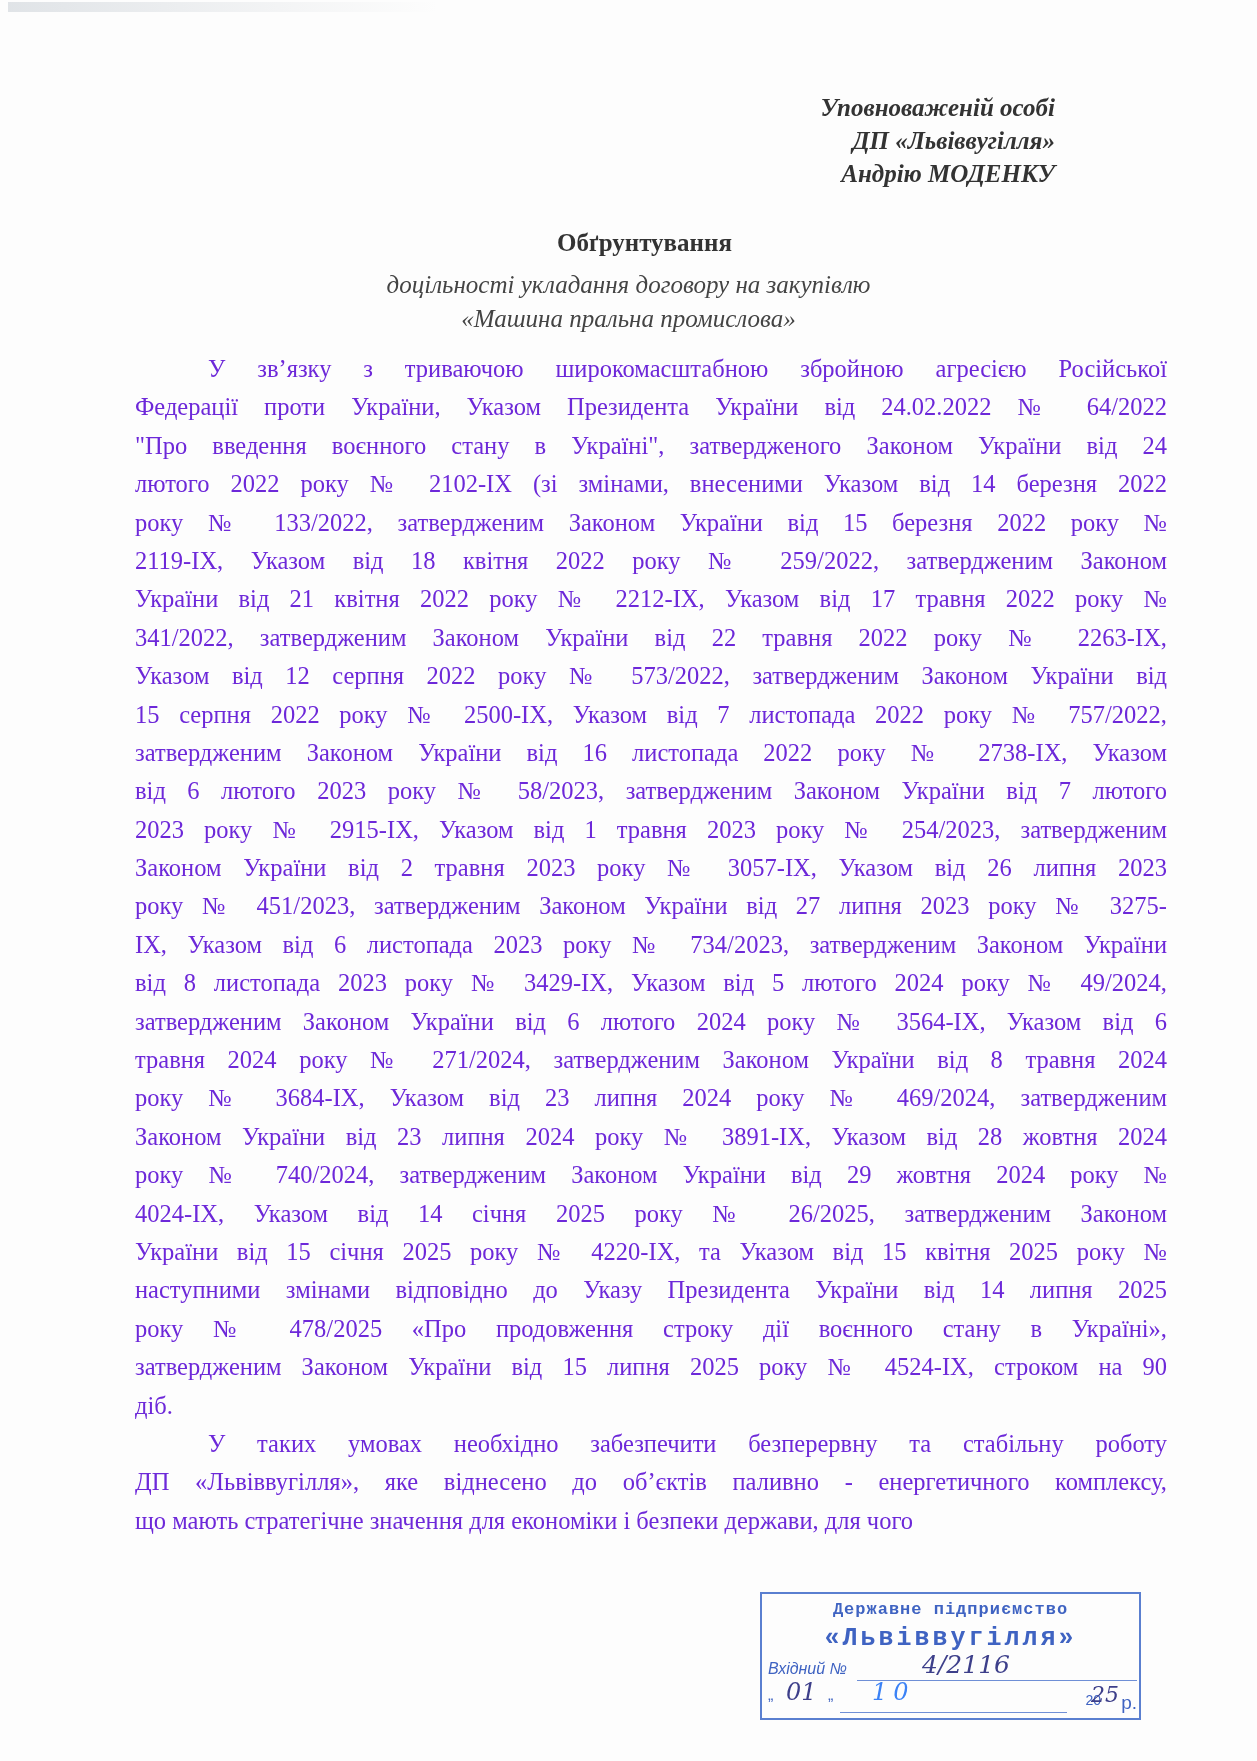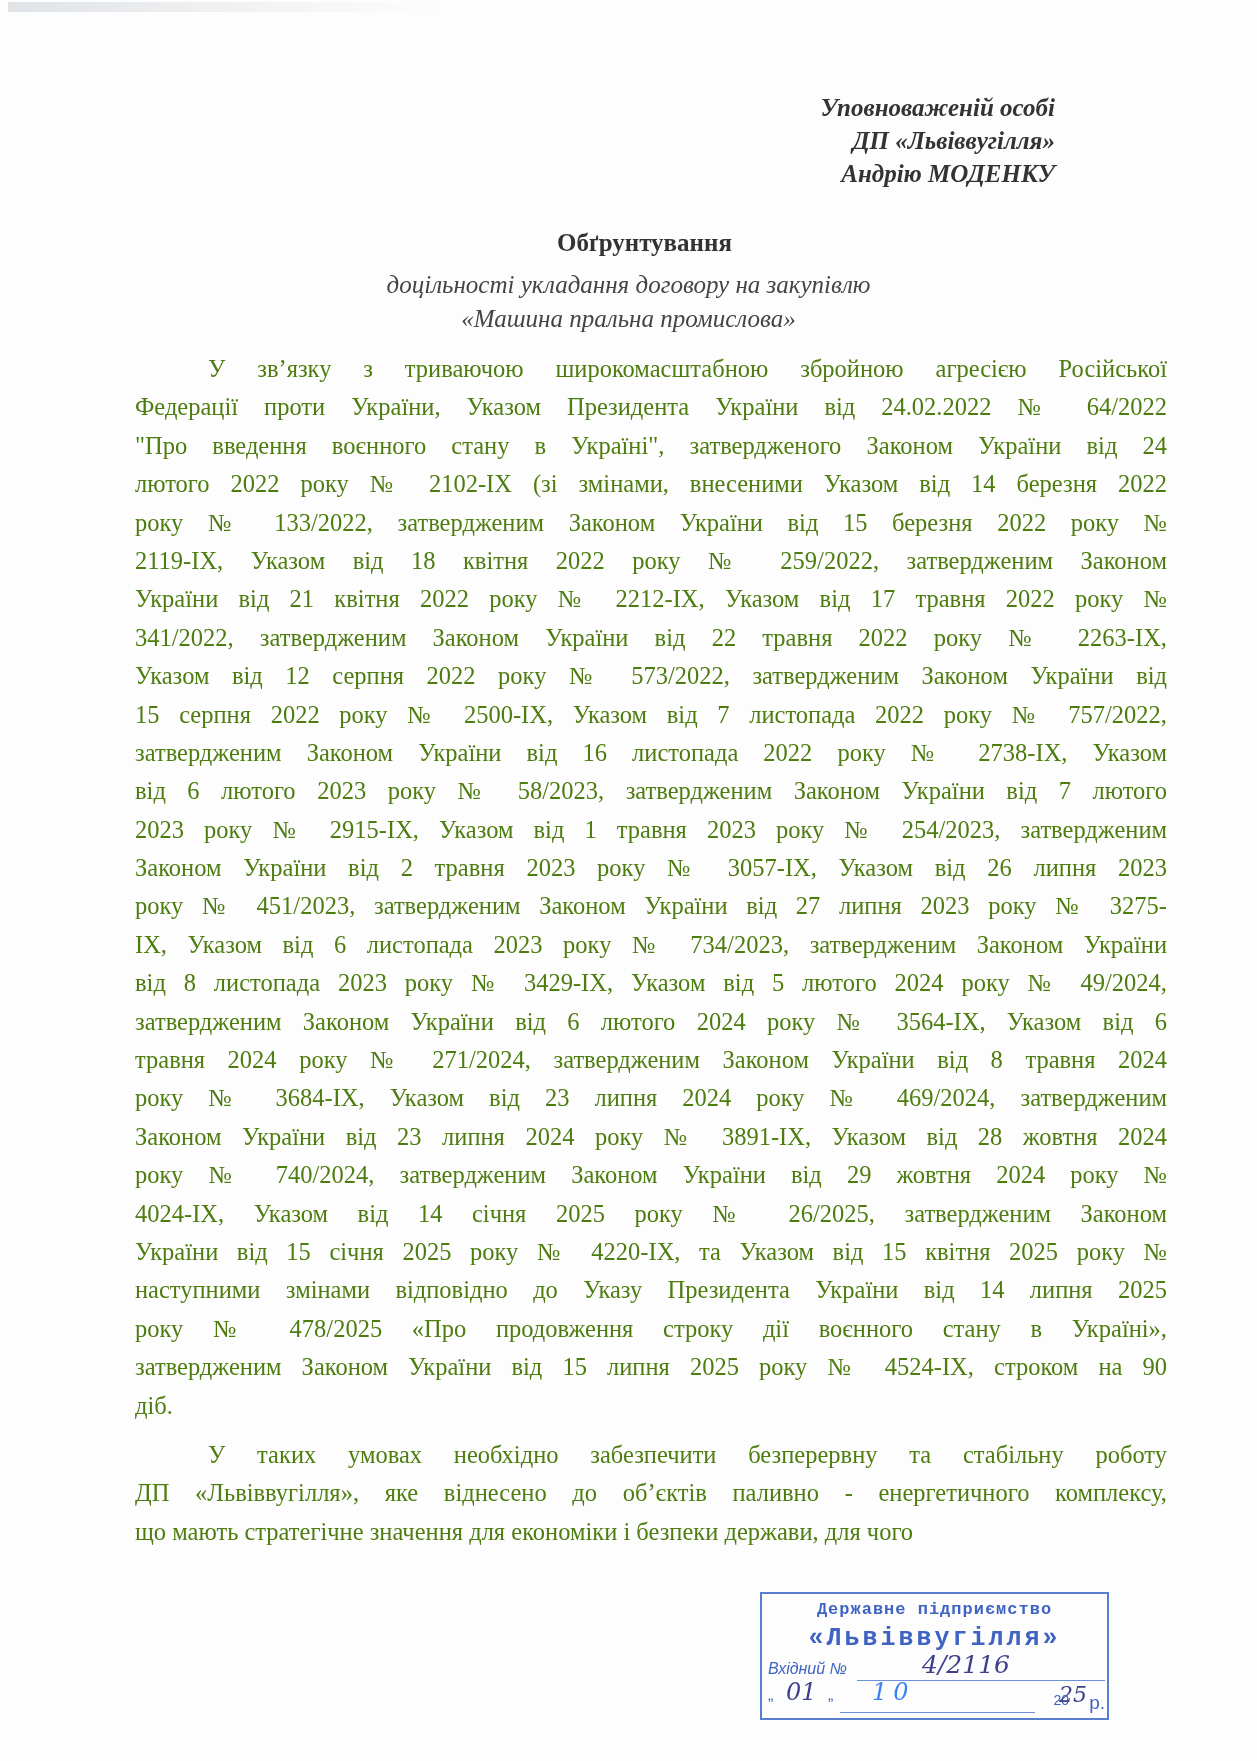--- a/index.html
+++ b/index.html
@@ -12,27 +12,27 @@
     .addressee { position: absolute; right: 202px; top: 91px; text-align: right;
       font-style: italic; font-weight: bold; font-size: 25px; line-height: 33px; color: #333; }
     .title { position: absolute; left: 0; width: 1257px; top: 226px; text-align: center;
       font-weight: bold; font-size: 25px; line-height: 33px; color: #333; margin-left: 16px; }
     .subtitle { position: absolute; left: 0; width: 1257px; text-align: center;
       font-style: italic; font-size: 25px; line-height: 33px; color: #444; }
     .sub1 { top: 268px; }
     .sub2 { top: 302px; }
     .body-text { position: absolute; left: 135px; width: 1032px; top: 350px; }
     .line { display: block; font-size: 24.5px; height: 38.4px; line-height: 38.4px;
-      text-align: justify; text-align-last: justify; white-space: nowrap; color: #4d7c0f; }
+      text-align: justify; text-align-last: justify; white-space: nowrap; color: #6d28d9; }
     .line.last { text-align-last: left; }
     .line.indent { padding-left: 73px; }
     .line span { white-space: normal; }
-    .para2 { margin-top: 11px; }
+    .para2 { margin-top: 0; }
     .stamp { position: absolute; left: 760px; top: 1592px; width: 345px; height: 124px;
-      border: 2px solid #5a7fd0; color: #3f63c2; font-family: "Liberation Sans", sans-serif; }
+      border: 2px solid #5a7fd0; color: #3f63c2; font-family: "Liberation Sans", sans-serif; padding-left: 32px; }
     .stamp .s1 { position: absolute; left: 0; width: 100%; top: 6px; text-align: center;
       font-family: "Liberation Mono", monospace; font-weight: bold; font-size: 17px; letter-spacing: 1px; }
     .stamp .s2 { position: absolute; left: 0; width: 100%; top: 30px; text-align: center;
       font-family: "Liberation Mono", monospace; font-weight: bold; font-size: 25px; letter-spacing: 3px; }
     .stamp .s3 { position: absolute; left: 6px; top: 66px; font-style: italic; font-size: 16px; }
     .stamp .num { position: absolute; left: 160px; top: 56px; font-family: "DejaVu Serif", serif;
       font-style: italic; font-size: 25px; color: #3d3f8a; }
     .stamp .uline1 { position: absolute; left: 95px; right: 2px; top: 86px; border-top: 1px solid #6f8fd6; }
     .stamp .qo { position: absolute; left: 6px; top: 92px; font-size: 16px; }
     .stamp .day { position: absolute; left: 24px; top: 84px; font-family: "DejaVu Serif", serif;

